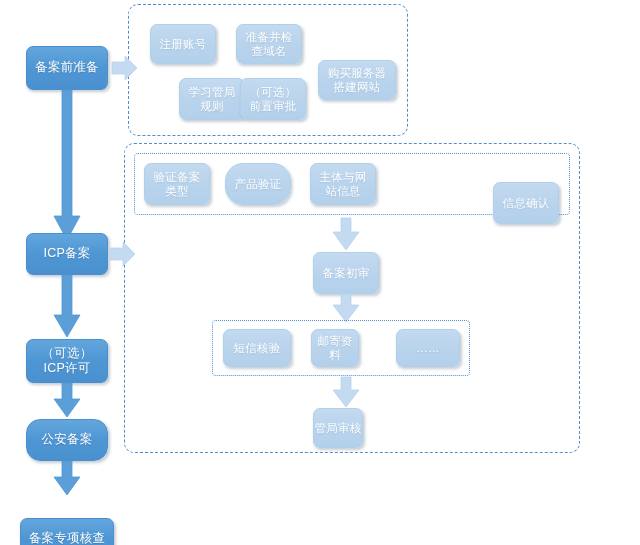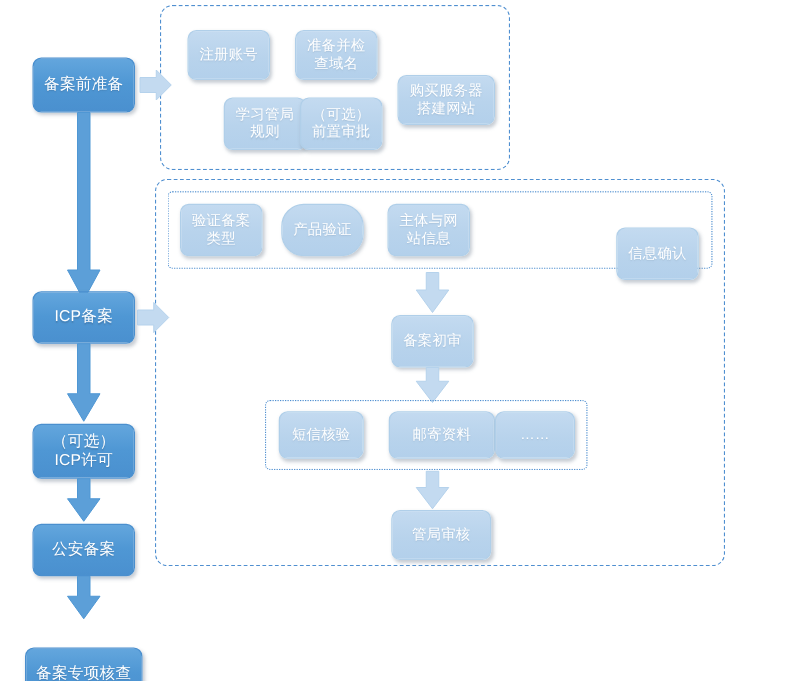--- a/index.html
+++ b/index.html
@@ -106,21 +106,21 @@
 
   <div class="node primary" style="left:26px; top:339px; width:82px; height:44px;">（可选）
 ICP许可</div>
 
   <div class="arrow" style="left:53px; top:383px; width:28px; height:36px;">
     <svg width="28" height="36" viewBox="0 0 28 36">
       <polygon points="9,0 19,0 19,16 27,16 14,34 1,16 9,16" fill="#5c9fd8" stroke="#4f97d4" stroke-width="0.8"></polygon>
     </svg>
   </div>
 
-  <div class="node primary" style="left:26px; top:419px; width:82px; height:42px;">公安备案</div>
+  <div class="node primary" style="left:26px; top:419px; width:82px; height:42px;border-radius:14px;">公安备案</div>
 
   <div class="arrow" style="left:53px; top:461px; width:28px; height:36px;">
     <svg width="28" height="36" viewBox="0 0 28 36">
       <polygon points="9,0 19,0 19,16 27,16 14,34 1,16 9,16" fill="#5c9fd8" stroke="#4f97d4" stroke-width="0.8"></polygon>
     </svg>
   </div>
 
   <div class="node primary" style="left:20px; top:518px; width:94px; height:42px;">备案专项核查</div>
 
   <div class="group-dashed" style="left:128px; top:4px; width:280px; height:132px;"></div>
@@ -168,24 +168,24 @@
 
   <div class="arrow" style="left:332px; top:294px; width:28px; height:30px;">
     <svg width="28" height="30" viewBox="0 0 28 30">
       <polygon points="9,0 19,0 19,11 27,11 14,28 1,11 9,11" fill="#c3daf0" stroke="#b5d2ec" stroke-width="0.8"></polygon>
     </svg>
   </div>
 
   <div class="group-dotted" style="left:212px; top:320px; width:258px; height:56px;"></div>
 
   <div class="node light" style="left:223px; top:329px; width:68px; height:38px;">短信核验</div>
-  <div class="node light" style="left:311px; top:329px; width:85px; height:38px;">邮寄资料</div>
+  <div class="node light" style="left:311px; top:329px; width:48px; height:38px;">邮寄资料</div>
   <div class="node light" style="left:396px; top:329px; width:64px; height:38px;">……</div>
 
   <div class="arrow" style="left:332px; top:377px; width:28px; height:32px;">
     <svg width="28" height="32" viewBox="0 0 28 32">
       <polygon points="9,0 19,0 19,13 27,13 14,30 1,13 9,13" fill="#c3daf0" stroke="#b5d2ec" stroke-width="0.8"></polygon>
     </svg>
   </div>
 
-  <div class="node light" style="left:313px; top:408px; width:80px; height:40px;">管局审核</div>
+  <div class="node light" style="left:313px; top:408px; width:50px; height:40px;">管局审核</div>
 
 </div>
 
 </body></html>

